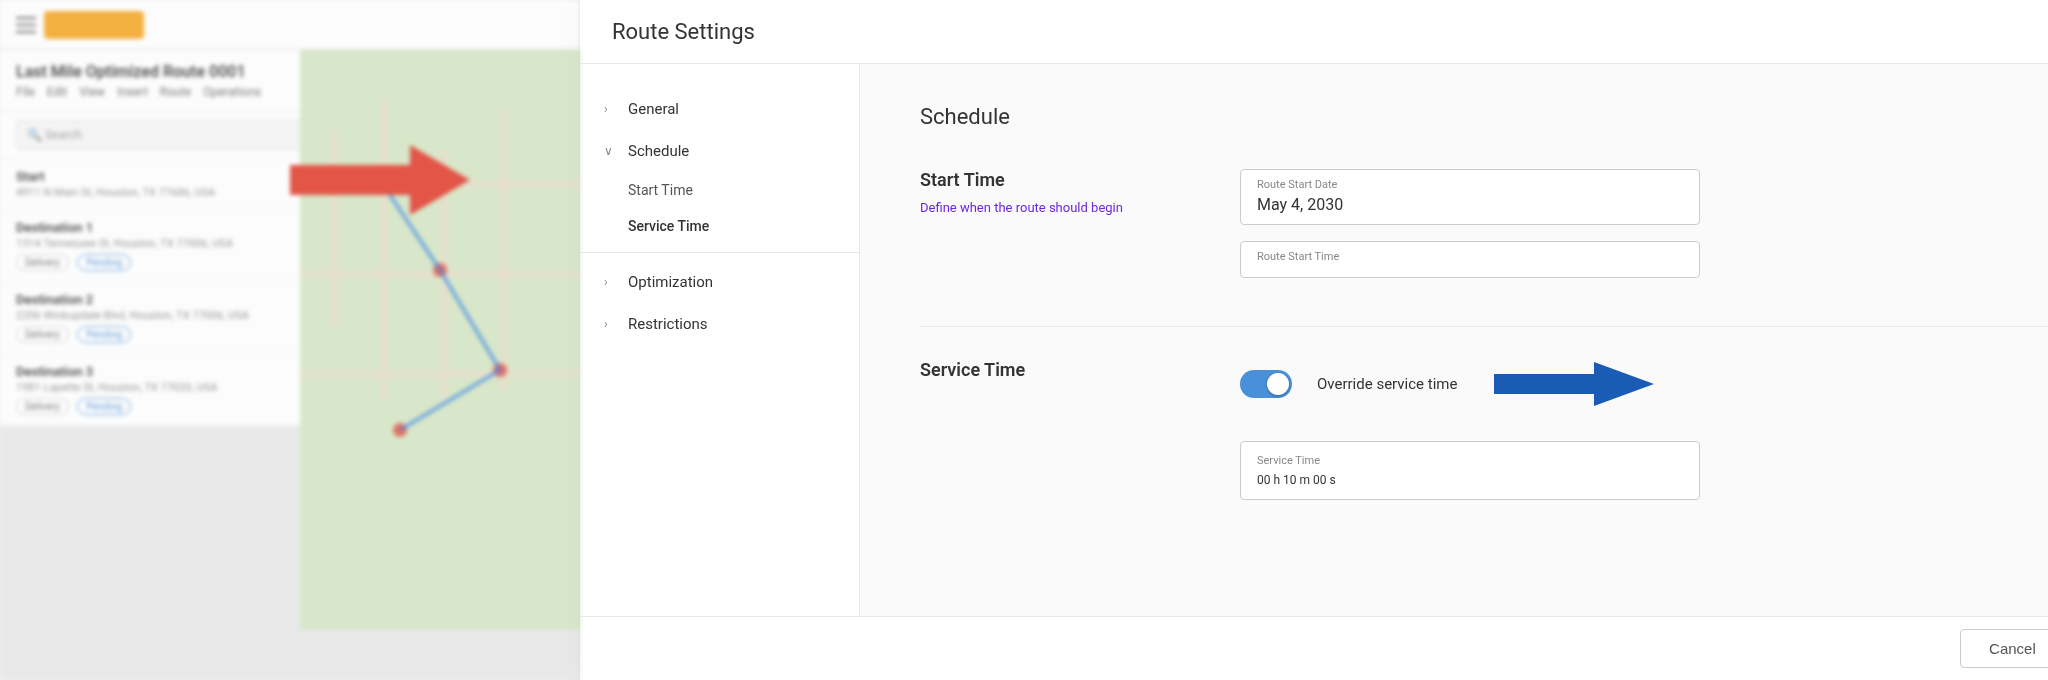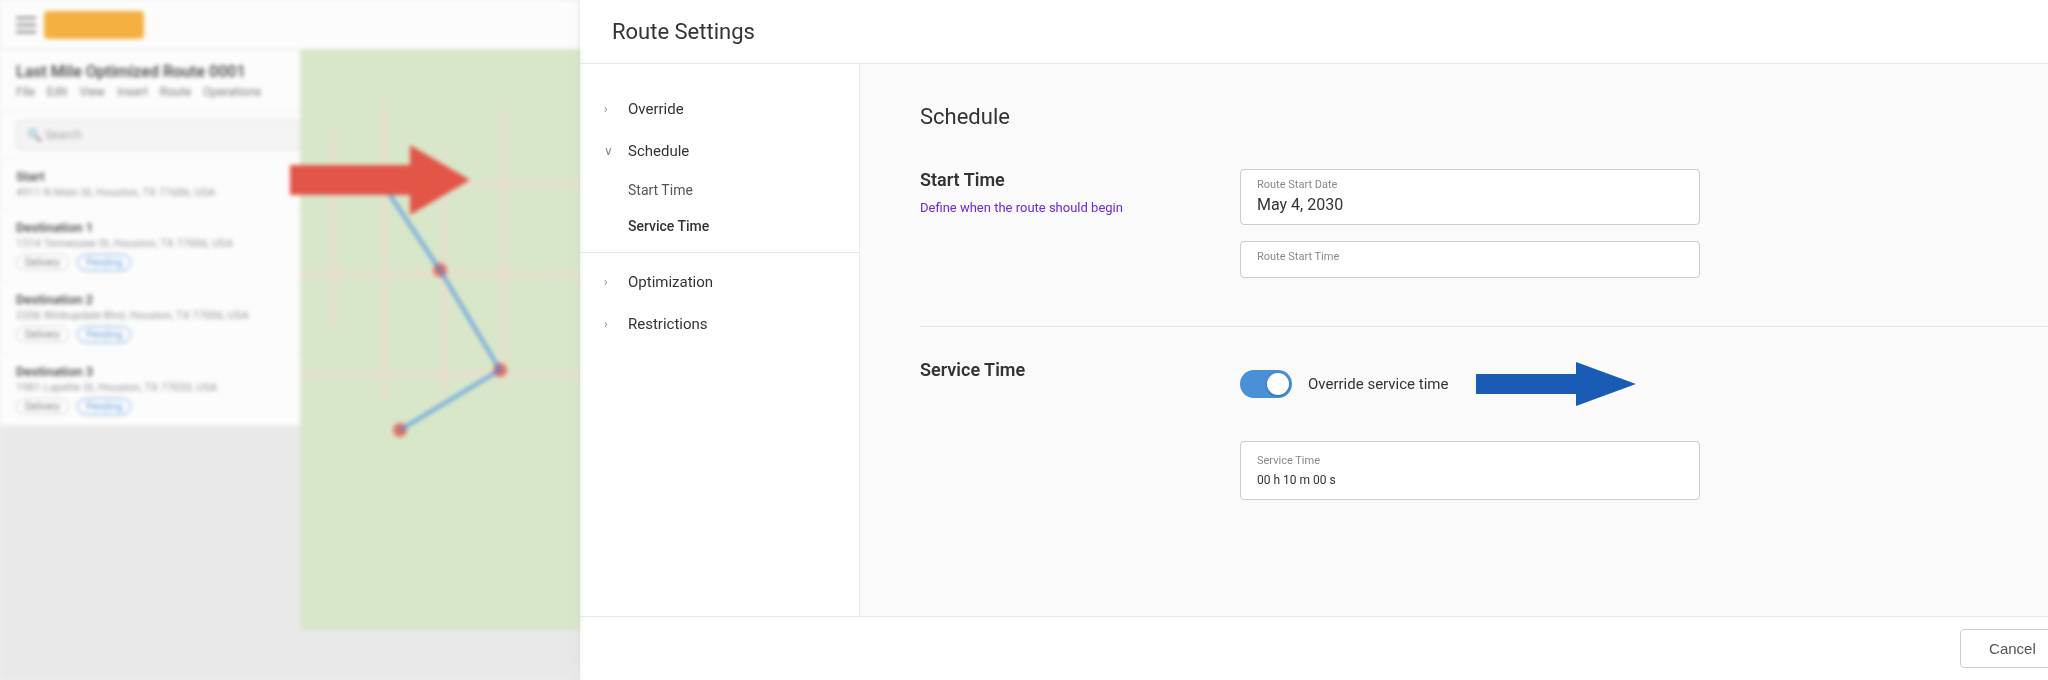--- a/index.html
+++ b/index.html
@@ -291,21 +291,21 @@
     }
 
     .field-group-wide {
       min-width: 460px;
     }
 
     
     .toggle-row {
       display: flex;
       align-items: center;
-      gap: 16px;
+      gap: 25px;
       margin-bottom: 16px;
     }
 
     
     .toggle-switch {
       width: 52px;
       height: 28px;
       background: #4a90d9;
       border-radius: 14px;
       position: relative;
@@ -478,21 +478,21 @@
     <h1 class="modal-title">Route Settings</h1>
     <button class="modal-close">×</button>
   </div>
 
   <div class="modal-body">
 
     <div class="modal-sidebar">
 
       <div class="nav-item">
         <span class="chevron">›</span>
-        <span>Override</span>
+        <span>General</span>
       </div>
 
       <div class="nav-item">
         <span class="chevron">∨</span>
         <span>Schedule</span>
       </div>
       <div class="nav-sub-item">
         <span>Start Time</span>
       </div>
       <div class="nav-sub-item active">

